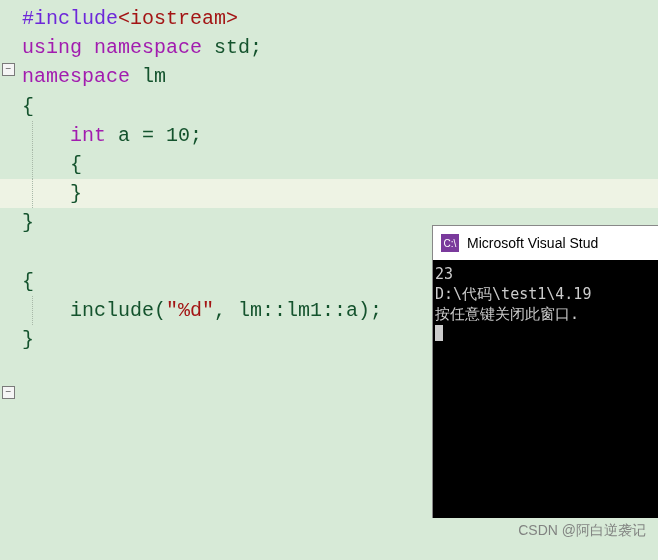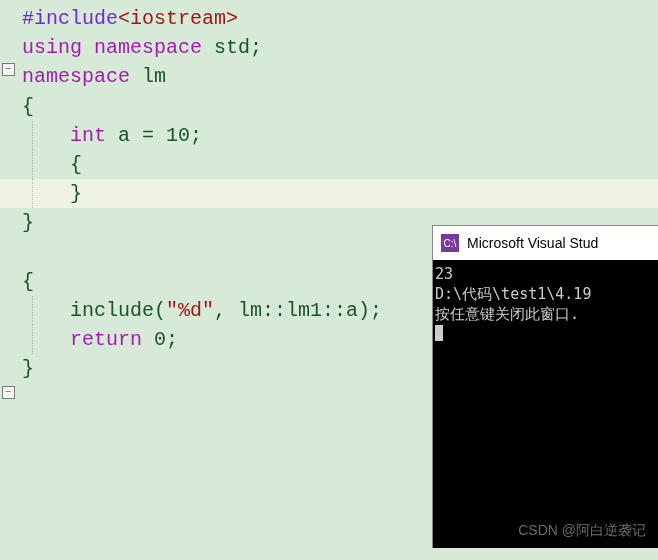--- a/index.html
+++ b/index.html
@@ -83,21 +83,21 @@
     font-family: sans-serif;
     flex-shrink: 0;
   }
   .console-body {
     background: #000;
     color: #ccc;
     font-family: "NSimSun","SimSun",Consolas,monospace;
     font-size: 15px;
     line-height: 20px;
     padding: 4px 2px 4px 2px;
-    height: 288px;
+    height: 258px;
     white-space: pre;
     overflow: hidden;
   }
   .cursor {
     display: inline-block;
     width: 8px;
     height: 16px;
     background: #ccc;
     vertical-align: -2px;
   }
@@ -137,21 +137,20 @@
 
   <div class="line"><span class="t-black">}</span></div>
 
   <div class="line"><span></span></div>
 
 
   <div class="line"><span class="t-black">{</span></div>
 
   <div class="line"><span class="vguide" style="left:32px"></span><span class="t-black">    include(</span><span class="t-red">"%d"</span><span class="t-black">, lm::lm1::a);</span></div>
 
-  <div class="line"><span class="vguide" style="left:32px"></span><span>    </span><span class="t-blue">return</span><span class="t-black"> </span><span class="t-black">0</span><span class="t-black">;</span></div>
 
   <div class="line"><span class="t-black">}</span></div>
 </div>
 
 <div class="console-wrap">
   <div class="console-title">
     <div class="console-icon">C:\</div>
     <span>Microsoft Visual Stud</span>
   </div>
   <div class="console-body"><span>23</span>

